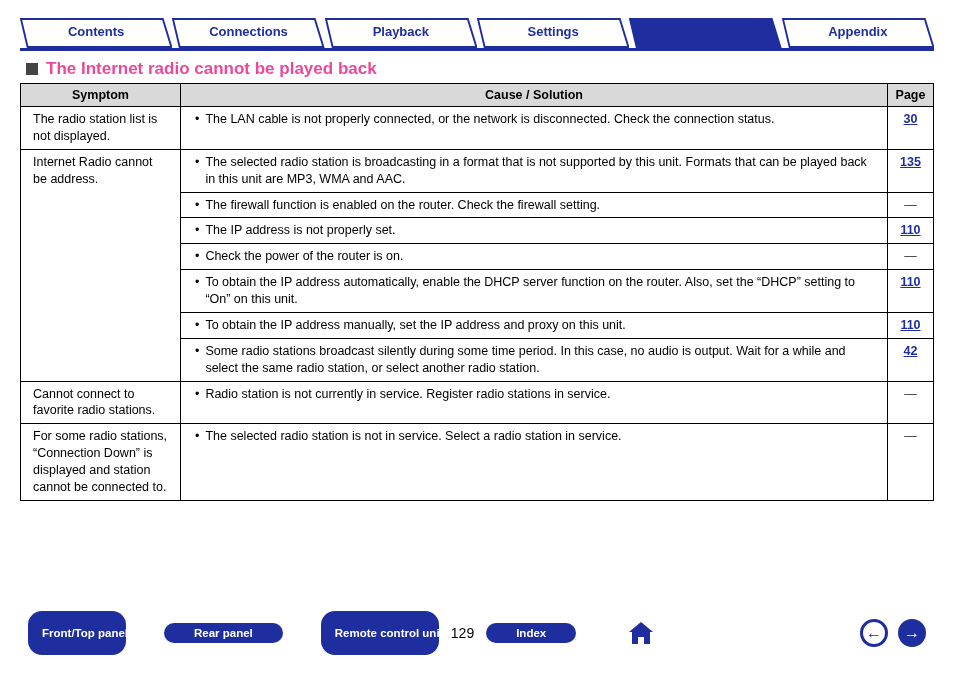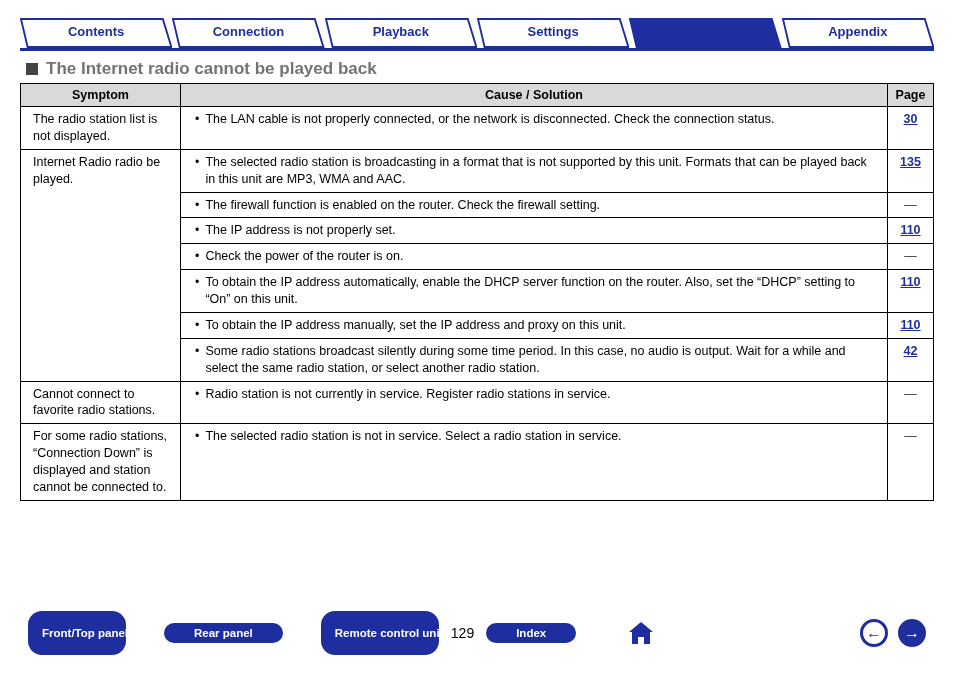--- a/index.html
+++ b/index.html
@@ -7,21 +7,21 @@
   
   .tabs{display:flex;width:100%;height:30px;margin-top:8px;}
   .tab{flex:1;position:relative;text-align:center;font-size:13px;font-weight:bold;line-height:28px;cursor:pointer;}
   .tab span{color:#1e2e9e;}
   .tab.active span{color:#fff;}
   .tab svg{position:absolute;inset:0;width:100%;height:100%;}
   .tabrule{height:3px;background:#1e2e9e;margin:0 0 8px 0;}
   
   .heading{display:flex;align-items:center;margin:6px 6px 4px 6px;}
   .hmark{width:12px;height:12px;background:#444;margin-right:8px;}
-  .htext{font-size:17px;font-weight:bold;color:#737373;}
+  .htext{font-size:17px;font-weight:bold;color:#ec4899;}
   
   table.trouble{border-collapse:collapse;width:100%;font-size:12.5px;table-layout:fixed;}
   table.trouble th{background:#d9d9d9;border:1px solid #000;padding:4px 6px;font-weight:bold;}
   table.trouble td{border:1px solid #000;padding:4px 12px;vertical-align:top;line-height:1.35;}
   .col-sym{width:160px;}
   .col-page{width:46px;text-align:center;}
   .bullet{display:flex;}
   .bullet::before{content:"•";margin:0 6px 0 2px;}
   .pg a{color:#1e2e9e;text-decoration:underline;font-weight:bold;}
   .pg{text-align:center;}
@@ -46,21 +46,21 @@
     <div class="tab">
       <svg viewBox="0 0 160 30" preserveAspectRatio="none">
           <path d="M8 29 L1 1 H150 L159 29 Z" fill="none" stroke="#1e2e9e" stroke-width="2"></path>
         </svg>
       <span>Contents</span>
     </div>
     <div class="tab">
       <svg viewBox="0 0 160 30" preserveAspectRatio="none">
           <path d="M8 29 L1 1 H150 L159 29 Z" fill="none" stroke="#1e2e9e" stroke-width="2"></path>
         </svg>
-      <span>Connection</span>
+      <span>Connections</span>
     </div>
     <div class="tab">
       <svg viewBox="0 0 160 30" preserveAspectRatio="none">
           <path d="M8 29 L1 1 H150 L159 29 Z" fill="none" stroke="#1e2e9e" stroke-width="2"></path>
         </svg>
       <span>Playback</span>
     </div>
     <div class="tab">
       <svg viewBox="0 0 160 30" preserveAspectRatio="none">
           <path d="M8 29 L1 1 H150 L159 29 Z" fill="none" stroke="#1e2e9e" stroke-width="2"></path>
@@ -104,21 +104,21 @@
 
       <tr>
         <td rowspan="1">The radio station list is not displayed.</td>
         <td>
             <div class="bullet">The LAN cable is not properly connected, or the network is disconnected. Check the connection status.</div>
           </td>
         <td class="pg"><a>30</a></td>
       </tr>
 
       <tr>
-        <td rowspan="7">Internet Radio radio be played.</td>
+        <td rowspan="7">Internet Radio cannot be address.</td>
         <td>
             <div class="bullet">The selected radio station is broadcasting in a format that is not supported by this unit. Formats that can be played back in this unit are MP3, WMA and AAC.</div>
           </td>
         <td class="pg"><a>135</a></td>
       </tr>
       <tr>
         <td>
             <div class="bullet">The firewall function is enabled on the router. Check the firewall setting.</div>
           </td>
         <td class="dash">—</td>

